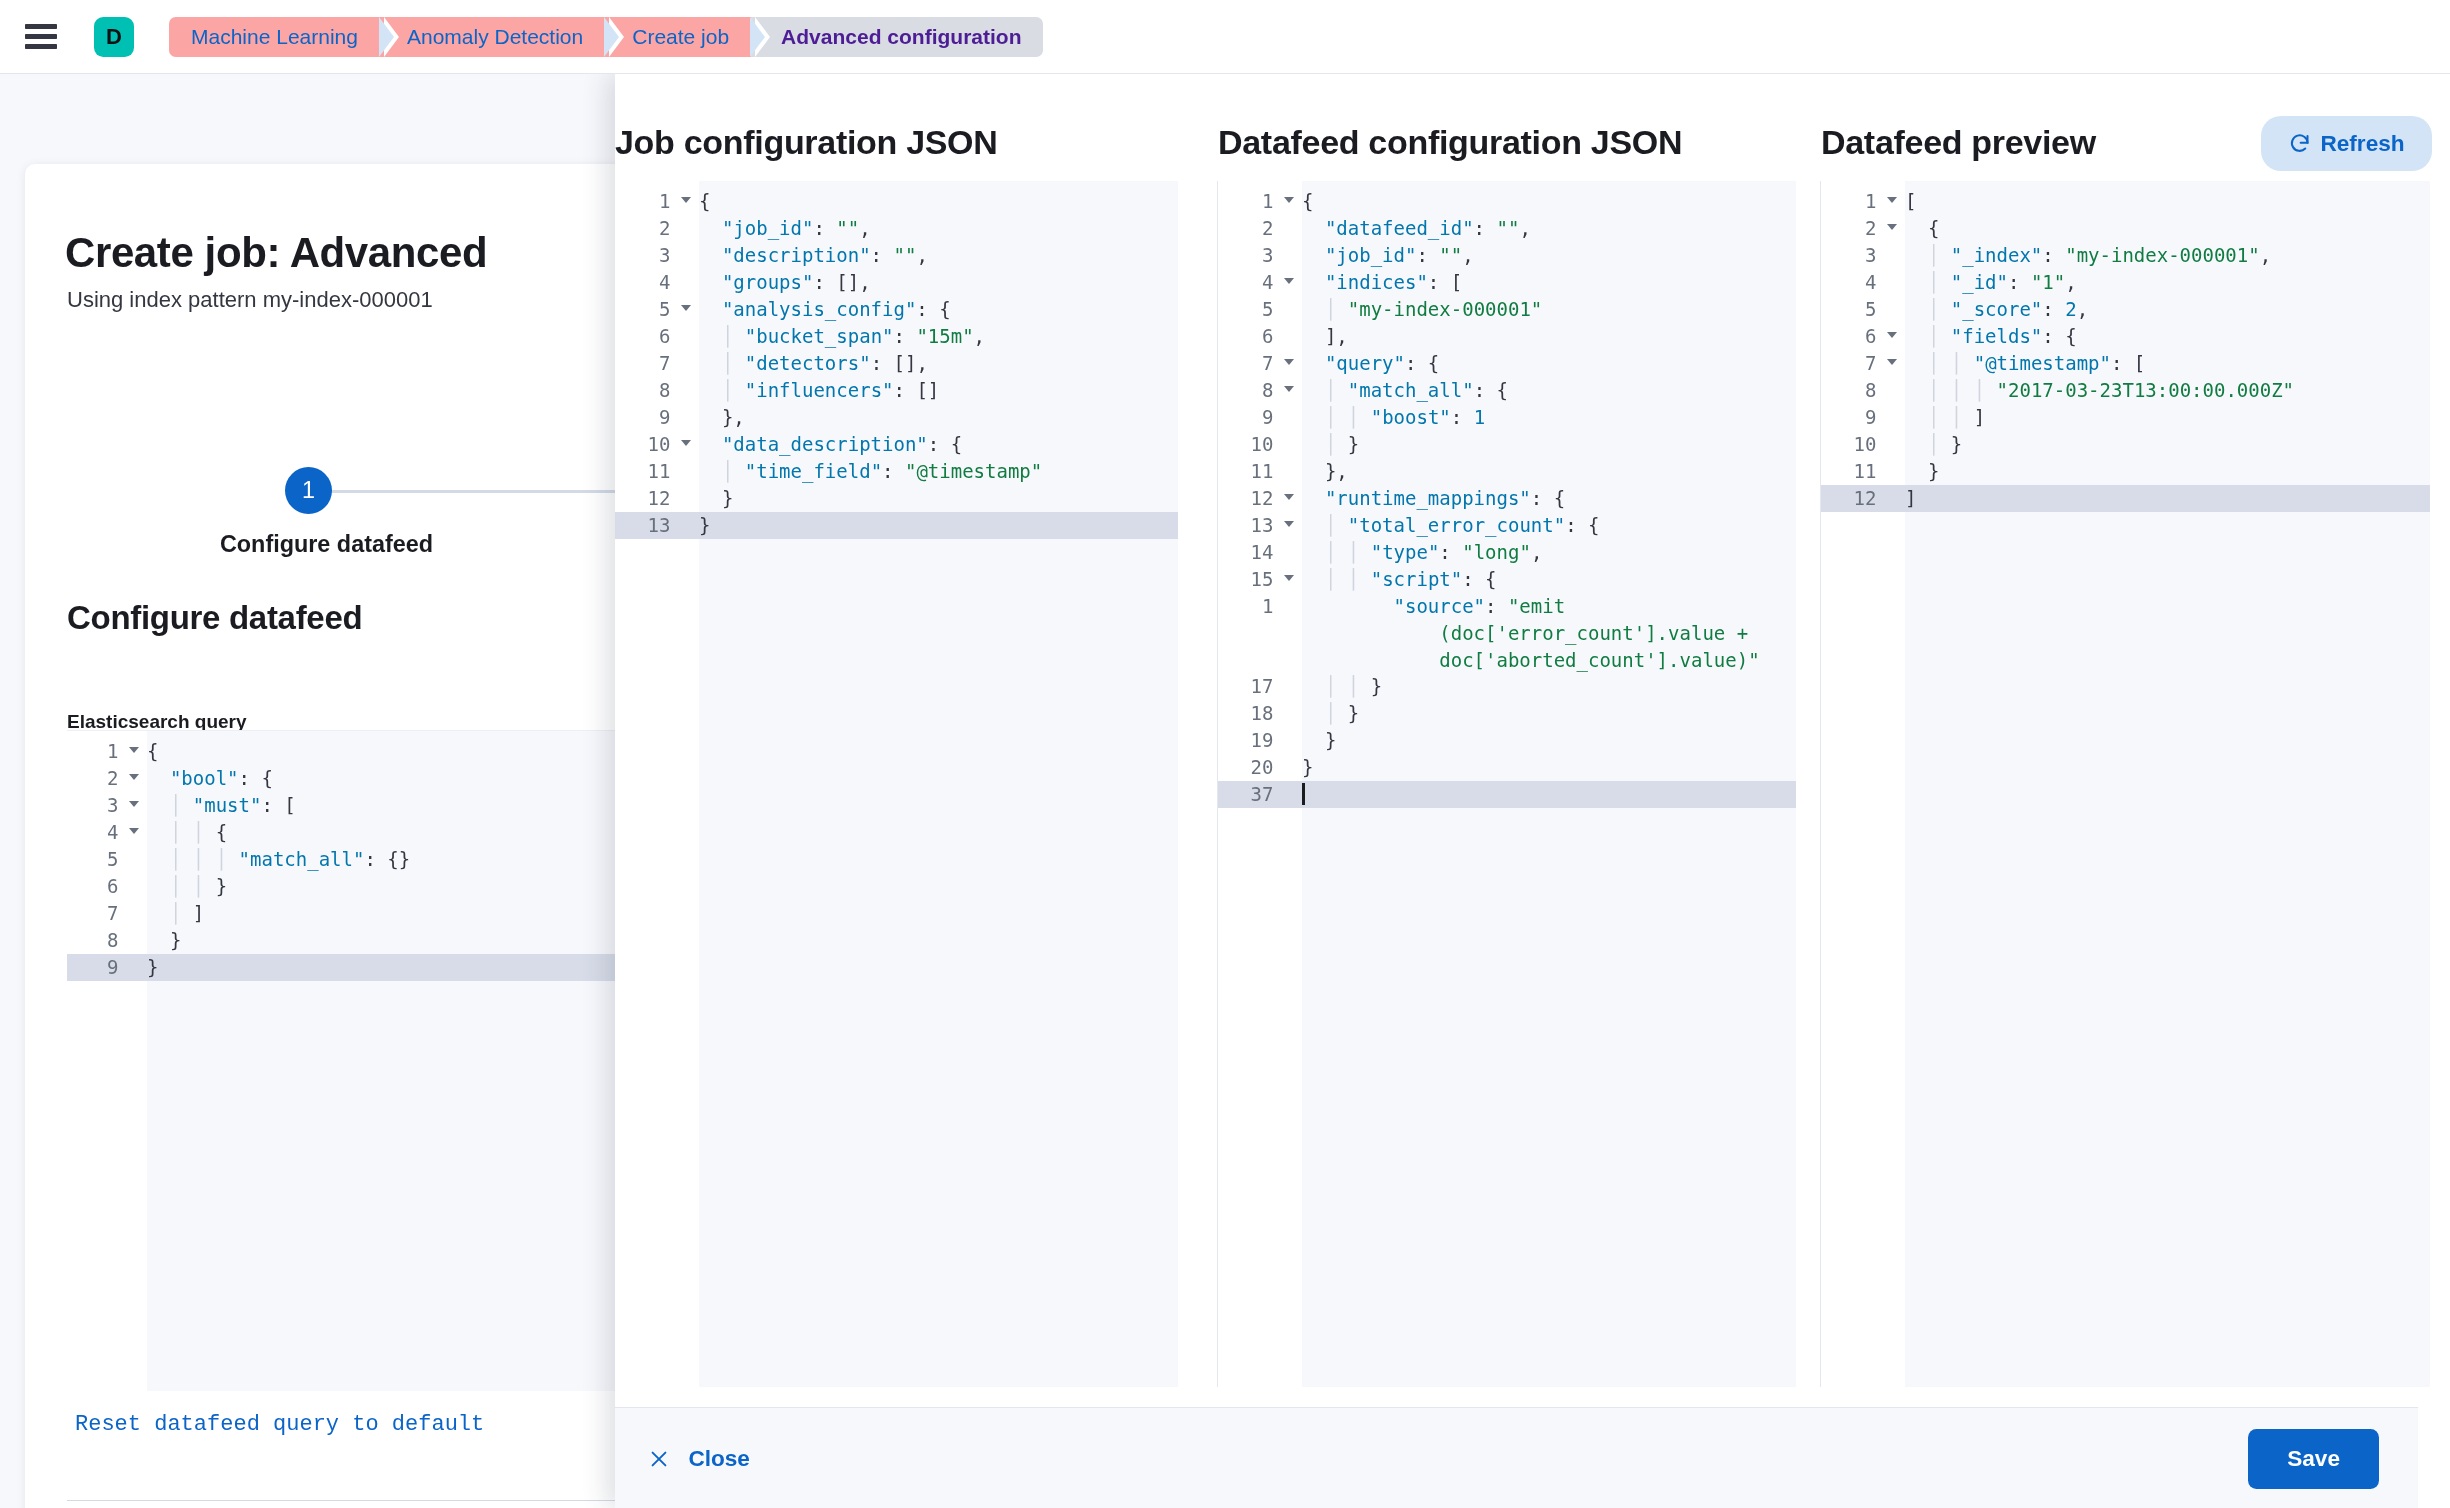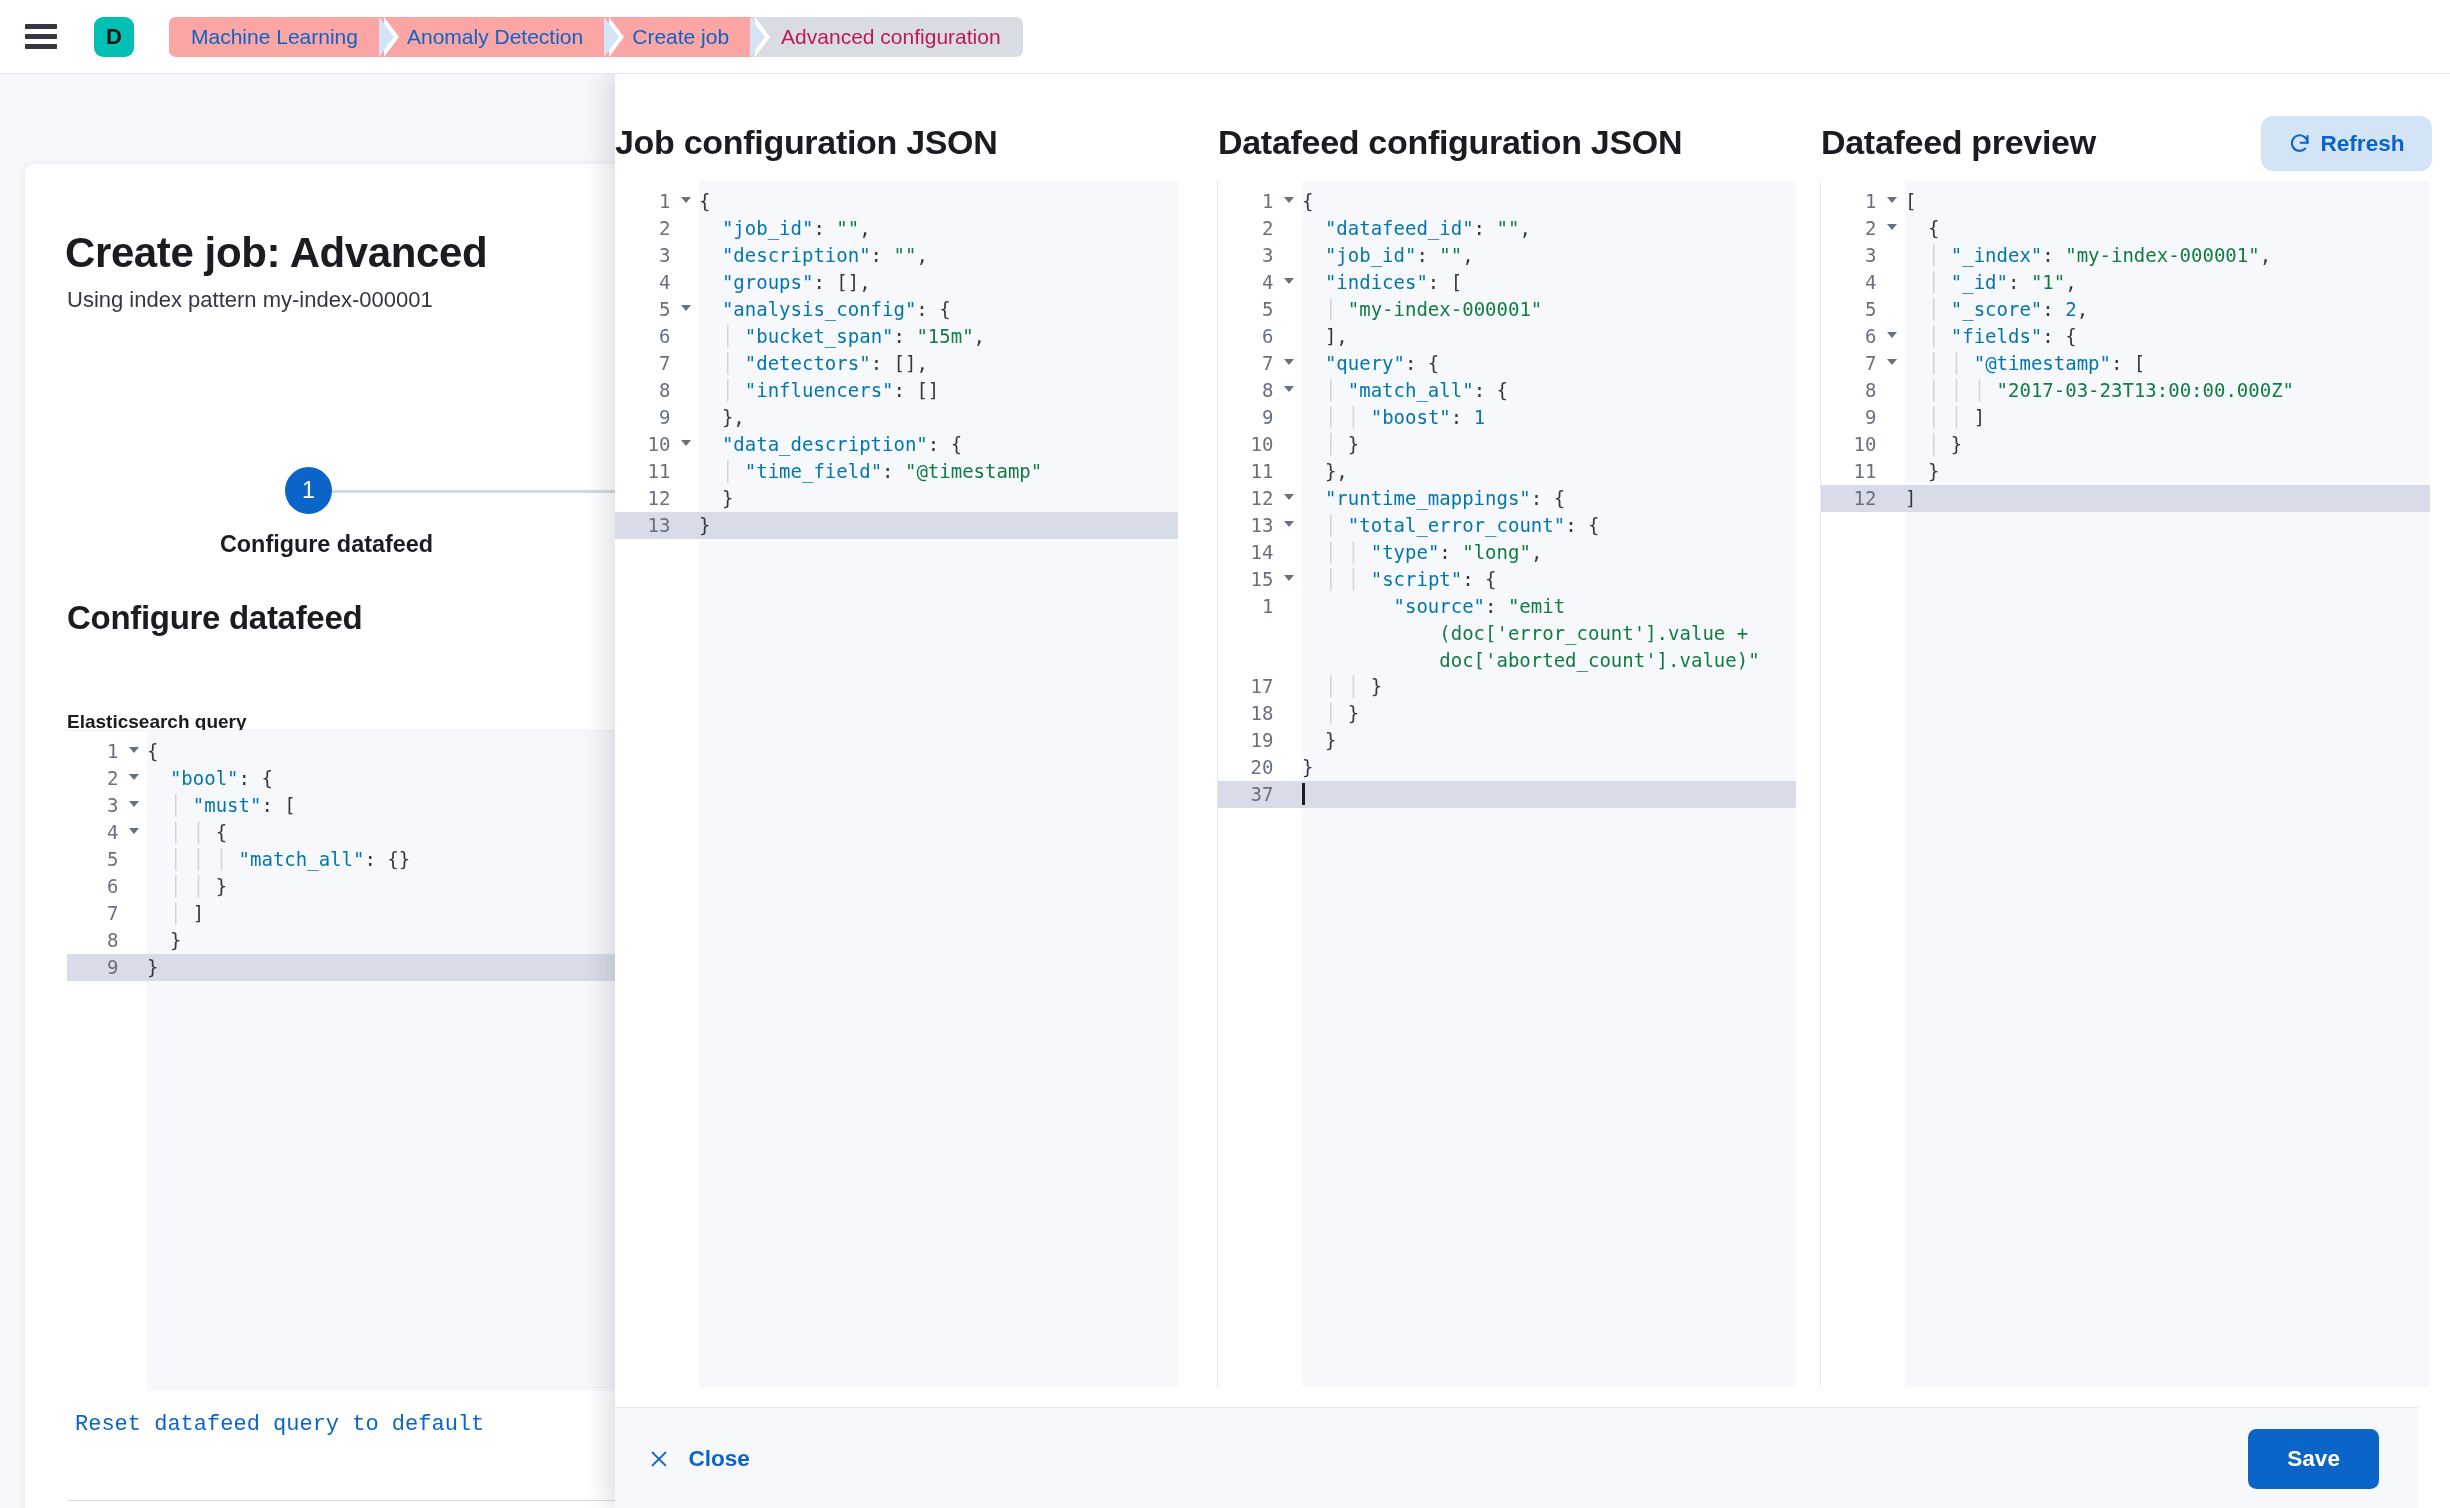--- a/index.html
+++ b/index.html
@@ -50,21 +50,21 @@
     border-left: 15px solid #d3e4f7;
   }
   .crumb::before {
     content:""; position:absolute; right:-19px; top:0;
     width:0; height:0; z-index:2;
     border-top: 20px solid transparent;
     border-bottom: 20px solid transparent;
     border-left: 15px solid #ffffff;
   }
   .crumb.current {
-    background:#d9dce3; color:#be185d; font-weight:400;
+    background:#d9dce3; color:#4c1d95; font-weight:700;
     border-radius: 0 6.7px 6.7px 0; padding-left: 30px; cursor:default;
   }
   .crumb.current::after, .crumb.current::before { display:none; }
   .crumb.pre-current::before { border-left-color:#ffffff; }
 
   
   .page-bg {
     position:absolute; top:74px; left:0;
     width: 2450px; height: 1435px;
     background:#f7f8fc;
@@ -169,21 +169,21 @@
 
   #col-preview .editor  { width: 609px; height: 1206px; }
   #col-preview .gutter  { width: 84px; height: 1206px; }
   #col-preview .code    { height: 1206px; }
 
   .col-sep { position:absolute; top:107px; width:0.8px; height:1206px; background:#e4e7ef; }
 
   .btn-refresh {
     position:absolute; top: 42px; right: 18.4px;
     height: 55px; padding: 0 27px;
-    background:#d3e4f7; color:#0b64c8; border:none; border-radius: 12px;
+    background:#d3e4f7; color:#0b64c8; border:none; border-radius: 20px;
     font-size: 22.6px; font-weight:700; cursor:pointer;
     display:flex; align-items:center; gap:9px;
     font-family:"Liberation Sans", sans-serif;
   }
 
   .flyout-footer {
     position:absolute; bottom:0; left:0;
     width:1803px; height: 102px;
     background:#f7f8fc;
     border-top:0.8px solid #e3e6ef;

